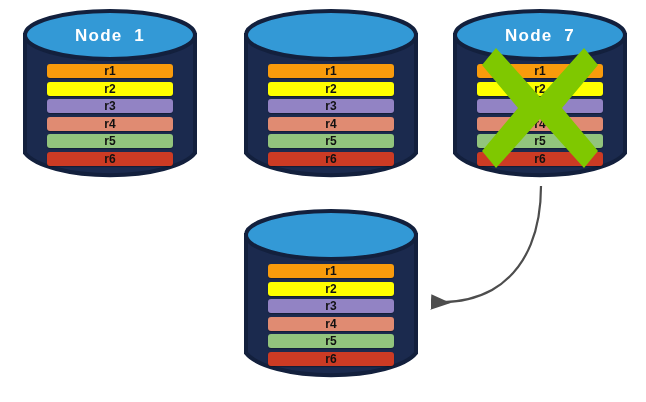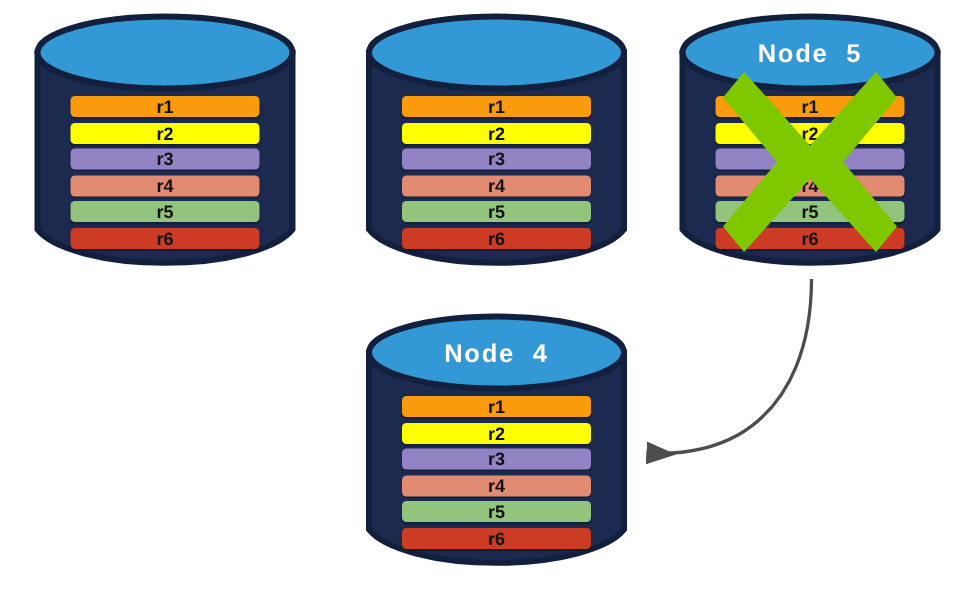--- a/index.html
+++ b/index.html
@@ -72,20 +72,21 @@
 </head>
 <body>
 
 <div id="stage">
 
   <div class="node" id="node-1" style="left:22px; top:8px; width:176px; height:178px;">
     <svg class="cyl" width="176" height="178" viewBox="0 0 176 178">
       <path d="M3,27 L3,145 A88,30 0 0 0 173,145 L173,27 Z" fill="#1b2a4e" stroke="#13203d" stroke-width="4"></path>
       <ellipse cx="88" cy="27" rx="85" ry="24" fill="#3399d6" stroke="#13203d" stroke-width="4"></ellipse>
     </svg>
+    <div class="node-title" style="top:19px;">Node  1</div>
     <div class="records" style="top:56px; height:110px;">
         <div class="record" style="background: rgb(249, 155, 12); top: 0px; left: 25px; width: 126px;">r1</div>
         <div class="record" style="background: rgb(255, 255, 0); top: 17.5px; left: 25px; width: 126px;">r2</div>
         <div class="record" style="background: rgb(146, 131, 196); top: 35px; left: 25px; width: 126px;">r3</div>
         <div class="record" style="background: rgb(224, 139, 114); top: 52.5px; left: 25px; width: 126px;">r4</div>
         <div class="record" style="background: rgb(146, 196, 125); top: 70px; left: 25px; width: 126px;">r5</div>
         <div class="record" style="background: rgb(204, 59, 36); top: 87.5px; left: 25px; width: 126px;">r6</div>
       </div>
   </div>
 
@@ -102,42 +103,41 @@
         <div class="record" style="background: rgb(146, 196, 125); top: 70px; left: 25px; width: 126px;">r5</div>
         <div class="record" style="background: rgb(204, 59, 36); top: 87.5px; left: 25px; width: 126px;">r6</div>
       </div>
   </div>
 
   <div class="node" id="node-3" style="left:452px; top:8px; width:176px; height:178px;">
     <svg class="cyl" width="176" height="178" viewBox="0 0 176 178">
       <path d="M3,27 L3,145 A88,30 0 0 0 173,145 L173,27 Z" fill="#1b2a4e" stroke="#13203d" stroke-width="4"></path>
       <ellipse cx="88" cy="27" rx="85" ry="24" fill="#3399d6" stroke="#13203d" stroke-width="4"></ellipse>
     </svg>
-    <div class="node-title" style="top:19px;">Node  5</div>
+    <div class="node-title" style="top:19px;">Node  7</div>
     <div class="records" style="top:56px; height:110px;">
         <div class="record" style="background: rgb(249, 155, 12); top: 0px; left: 25px; width: 126px;">r1</div>
         <div class="record" style="background: rgb(255, 255, 0); top: 17.5px; left: 25px; width: 126px;">r2</div>
         <div class="record" style="background: rgb(146, 131, 196); top: 35px; left: 25px; width: 126px;">r3</div>
         <div class="record" style="background: rgb(224, 139, 114); top: 52.5px; left: 25px; width: 126px;">r4</div>
         <div class="record" style="background: rgb(146, 196, 125); top: 70px; left: 25px; width: 126px;">r5</div>
         <div class="record" style="background: rgb(204, 59, 36); top: 87.5px; left: 25px; width: 126px;">r6</div>
       </div>
     <svg class="cyl" width="176" height="178" viewBox="0 0 176 178" style="z-index:5;">
       <g id="cross-g">
         <path id="cross-path" d="M44,40 L88,89 L132,40 L146,57 L110,100 L146,143 L132,160 L88,111 L44,160 L30,143 L66,100 L30,57 Z" fill="#7fc800"></path>
       </g>
     </svg>
   </div>
 
   <div class="node" id="node-4" style="left:243px; top:208px; width:176px; height:178px;">
     <svg class="cyl" width="176" height="178" viewBox="0 0 176 178">
       <path d="M3,27 L3,145 A88,30 0 0 0 173,145 L173,27 Z" fill="#1b2a4e" stroke="#13203d" stroke-width="4"></path>
       <ellipse cx="88" cy="27" rx="85" ry="24" fill="#3399d6" stroke="#13203d" stroke-width="4"></ellipse>
     </svg>
-    <div class="node-title" style="top:19px;">Node  4</div>
     <div class="records" style="top:56px; height:110px;">
         <div class="record" style="background: rgb(249, 155, 12); top: 0px; left: 25px; width: 126px;">r1</div>
         <div class="record" style="background: rgb(255, 255, 0); top: 17.5px; left: 25px; width: 126px;">r2</div>
         <div class="record" style="background: rgb(146, 131, 196); top: 35px; left: 25px; width: 126px;">r3</div>
         <div class="record" style="background: rgb(224, 139, 114); top: 52.5px; left: 25px; width: 126px;">r4</div>
         <div class="record" style="background: rgb(146, 196, 125); top: 70px; left: 25px; width: 126px;">r5</div>
         <div class="record" style="background: rgb(204, 59, 36); top: 87.5px; left: 25px; width: 126px;">r6</div>
       </div>
   </div>
 

